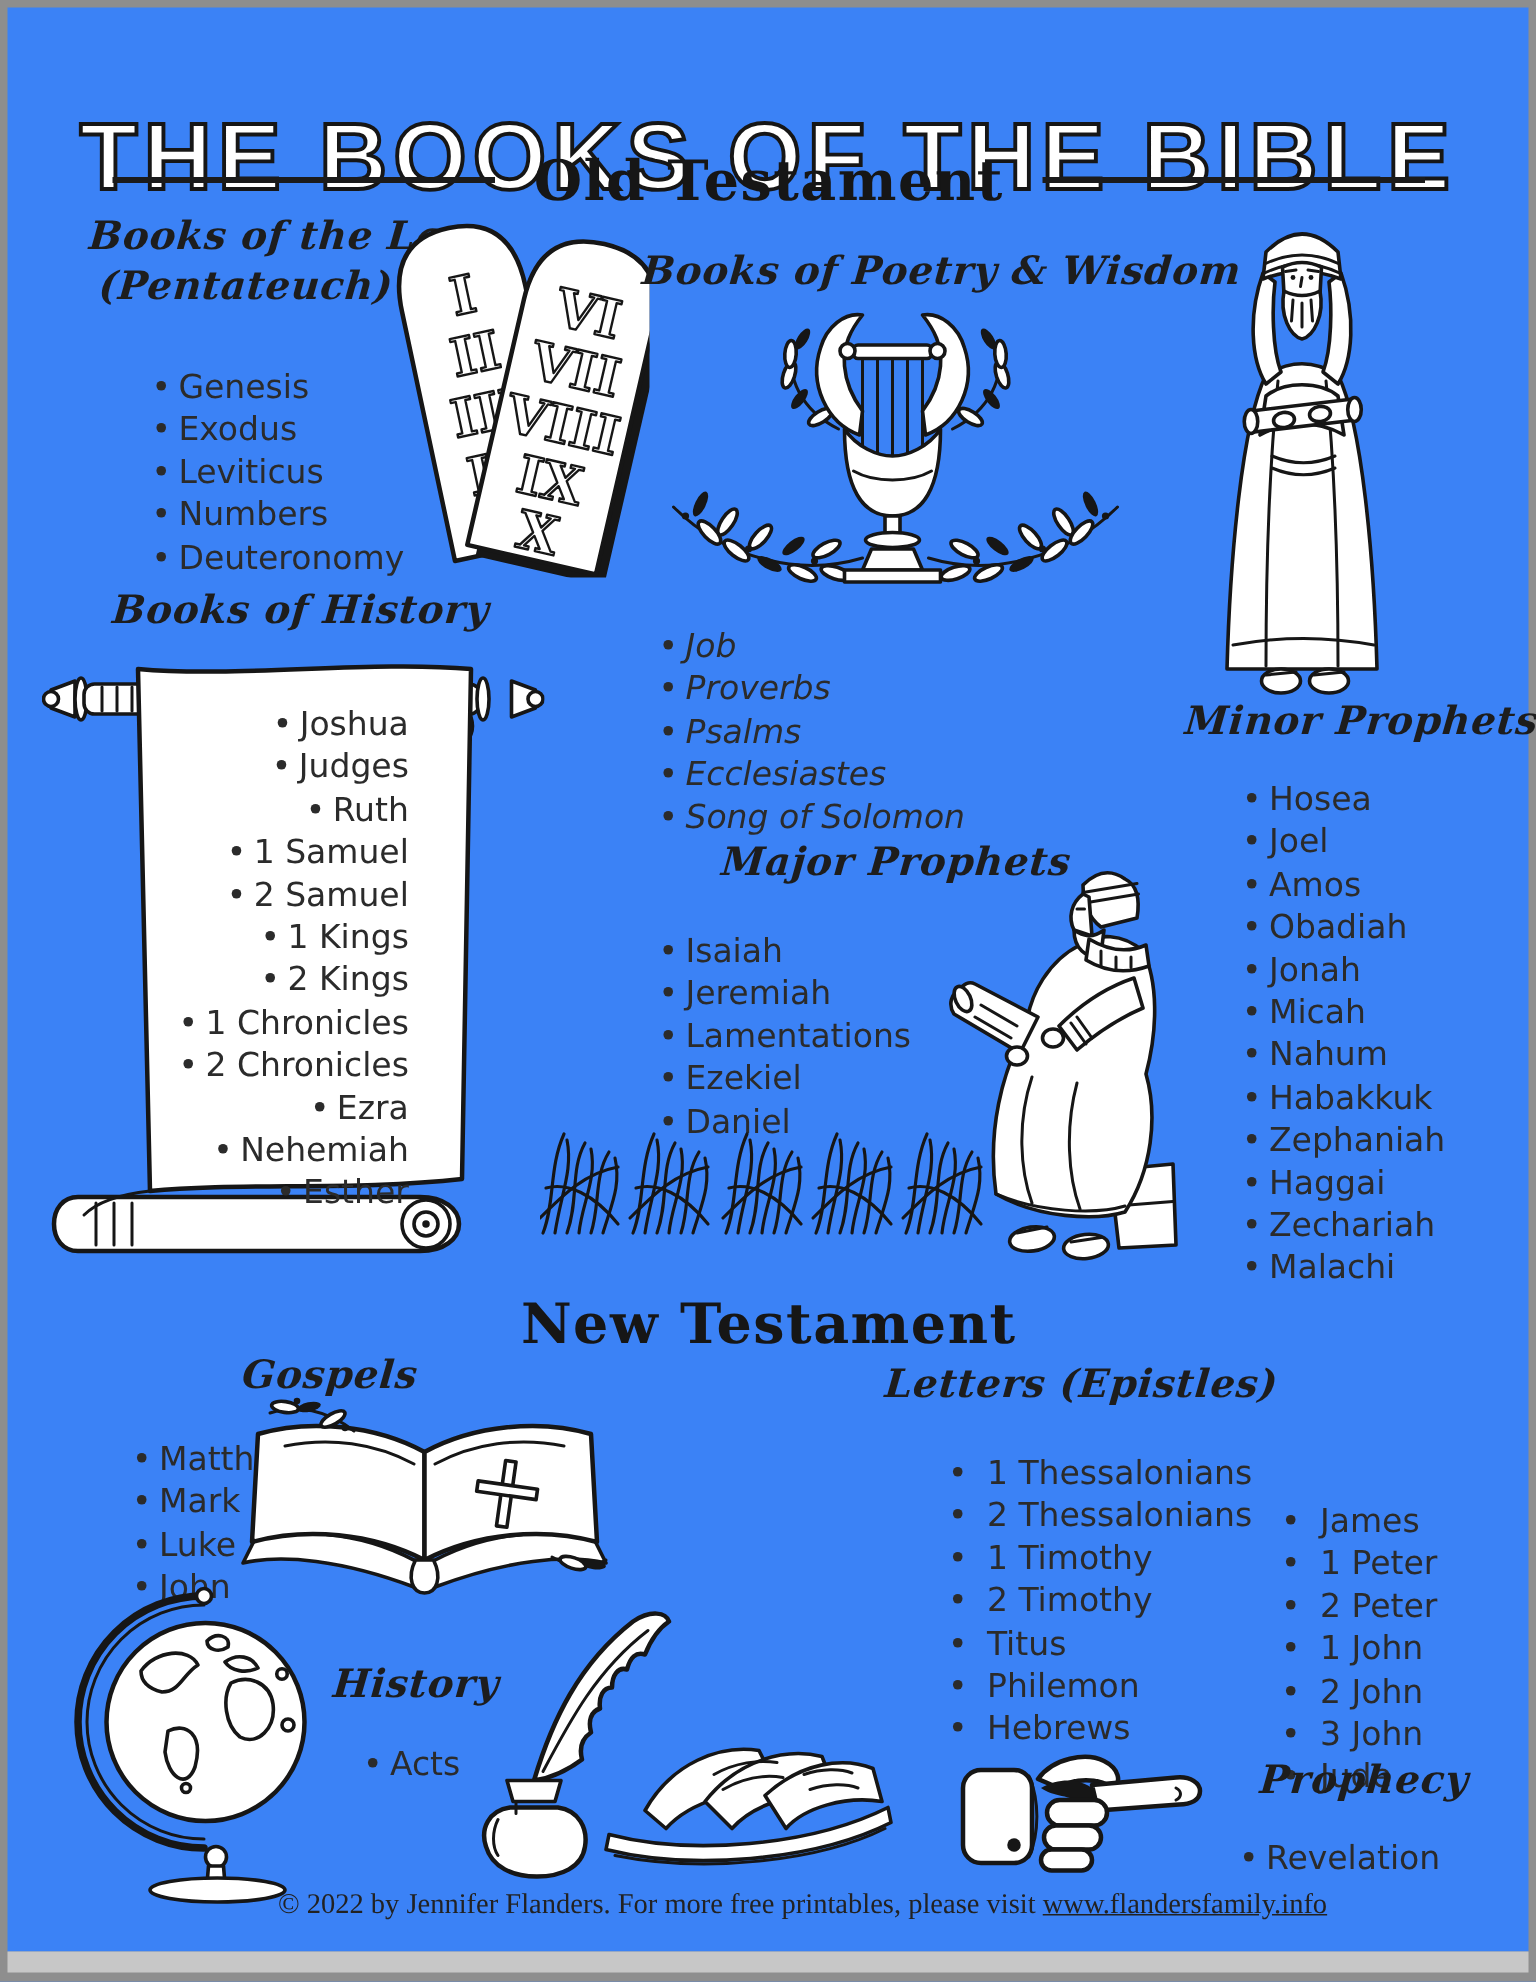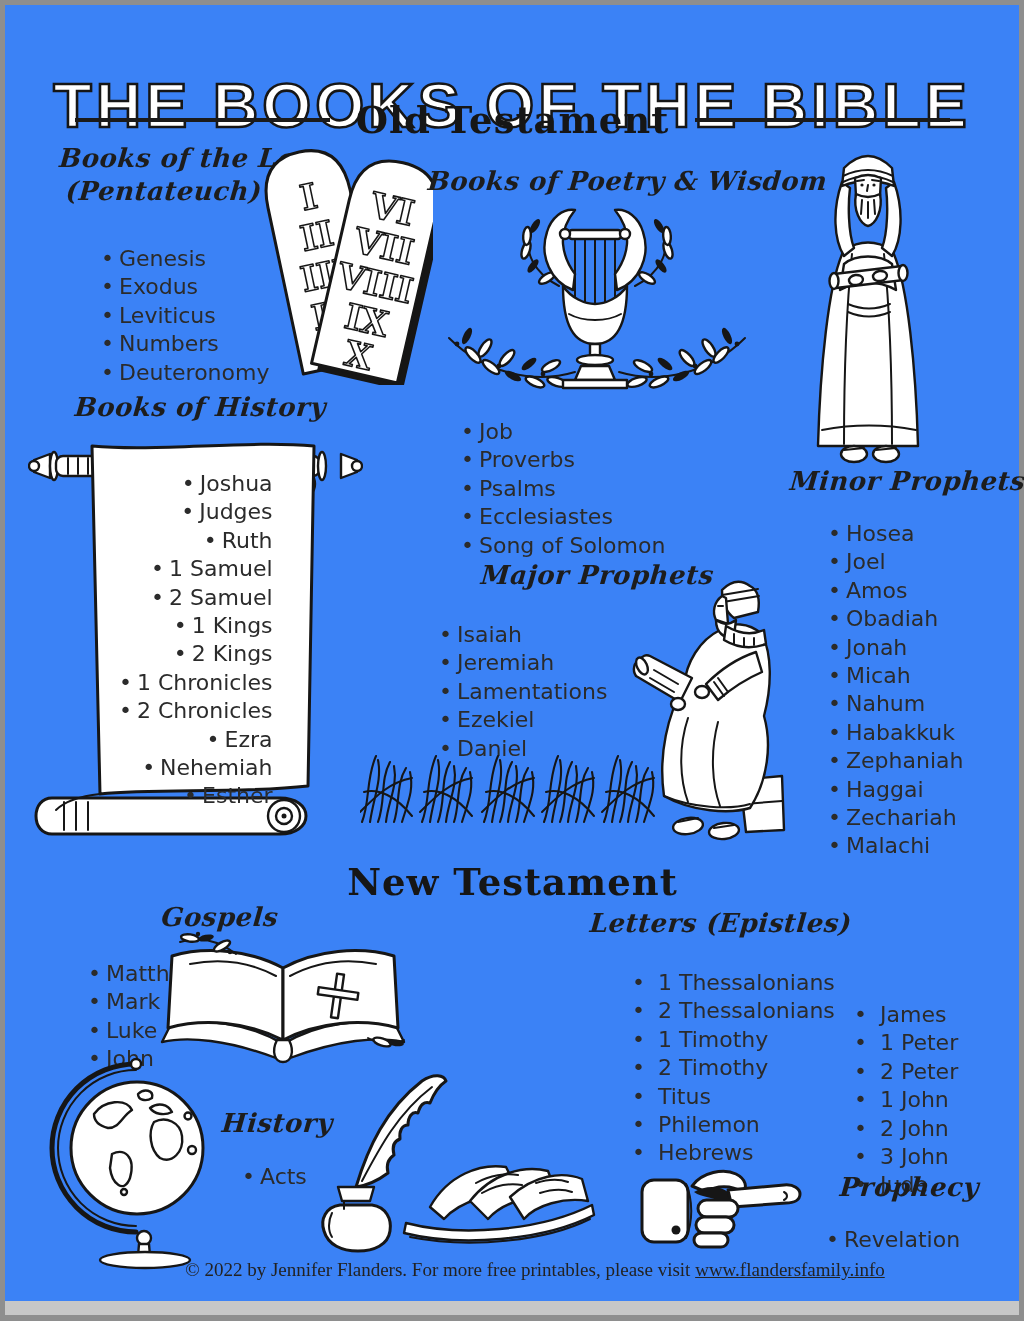--- a/index.html
+++ b/index.html
@@ -133,21 +133,21 @@
         <circle class="wf2" cx="202" cy="40" r="5"></circle>
     <path class="ln" d="M152,45 V108 M162,45 V110 M172,45 V111 M182,45 V110 M192,45 V108"></path>
     <path class="wf2" d="M140,92 C140,132 152,150 172,150 C192,150 204,132 204,92 C196,104 182,110 172,110 C162,110 148,104 140,92 Z"></path>
     <path class="ln" d="M146,120 C160,128 184,128 198,120"></path>
     <rect class="wf2" x="167" y="150" width="10" height="12"></rect>
     <ellipse class="wf2" cx="172" cy="166" rx="18" ry="5"></ellipse>
     <path class="wf2" d="M158,172 L186,172 L192,186 L152,186 Z"></path>
     <rect class="wf2" x="140" y="186" width="64" height="8"></rect>
   </svg>
 
-  <ul class="blist" style="left:440px;top:397px;">
+  <ul class="blist" style="left:418px;top:397px;font-style:italic;">
 
   <li class="book"><span>Job</span></li>
         <li class="book"><span>Proverbs</span></li>
         <li class="book"><span>Psalms</span></li>
         <li class="book"><span>Ecclesiastes</span></li>
         <li class="book"><span>Song of Solomon</span></li>
       </ul>
 
   <div class="script-h" style="left:70px;top:387px;width:220px;">
     <span>Books of History</span>

